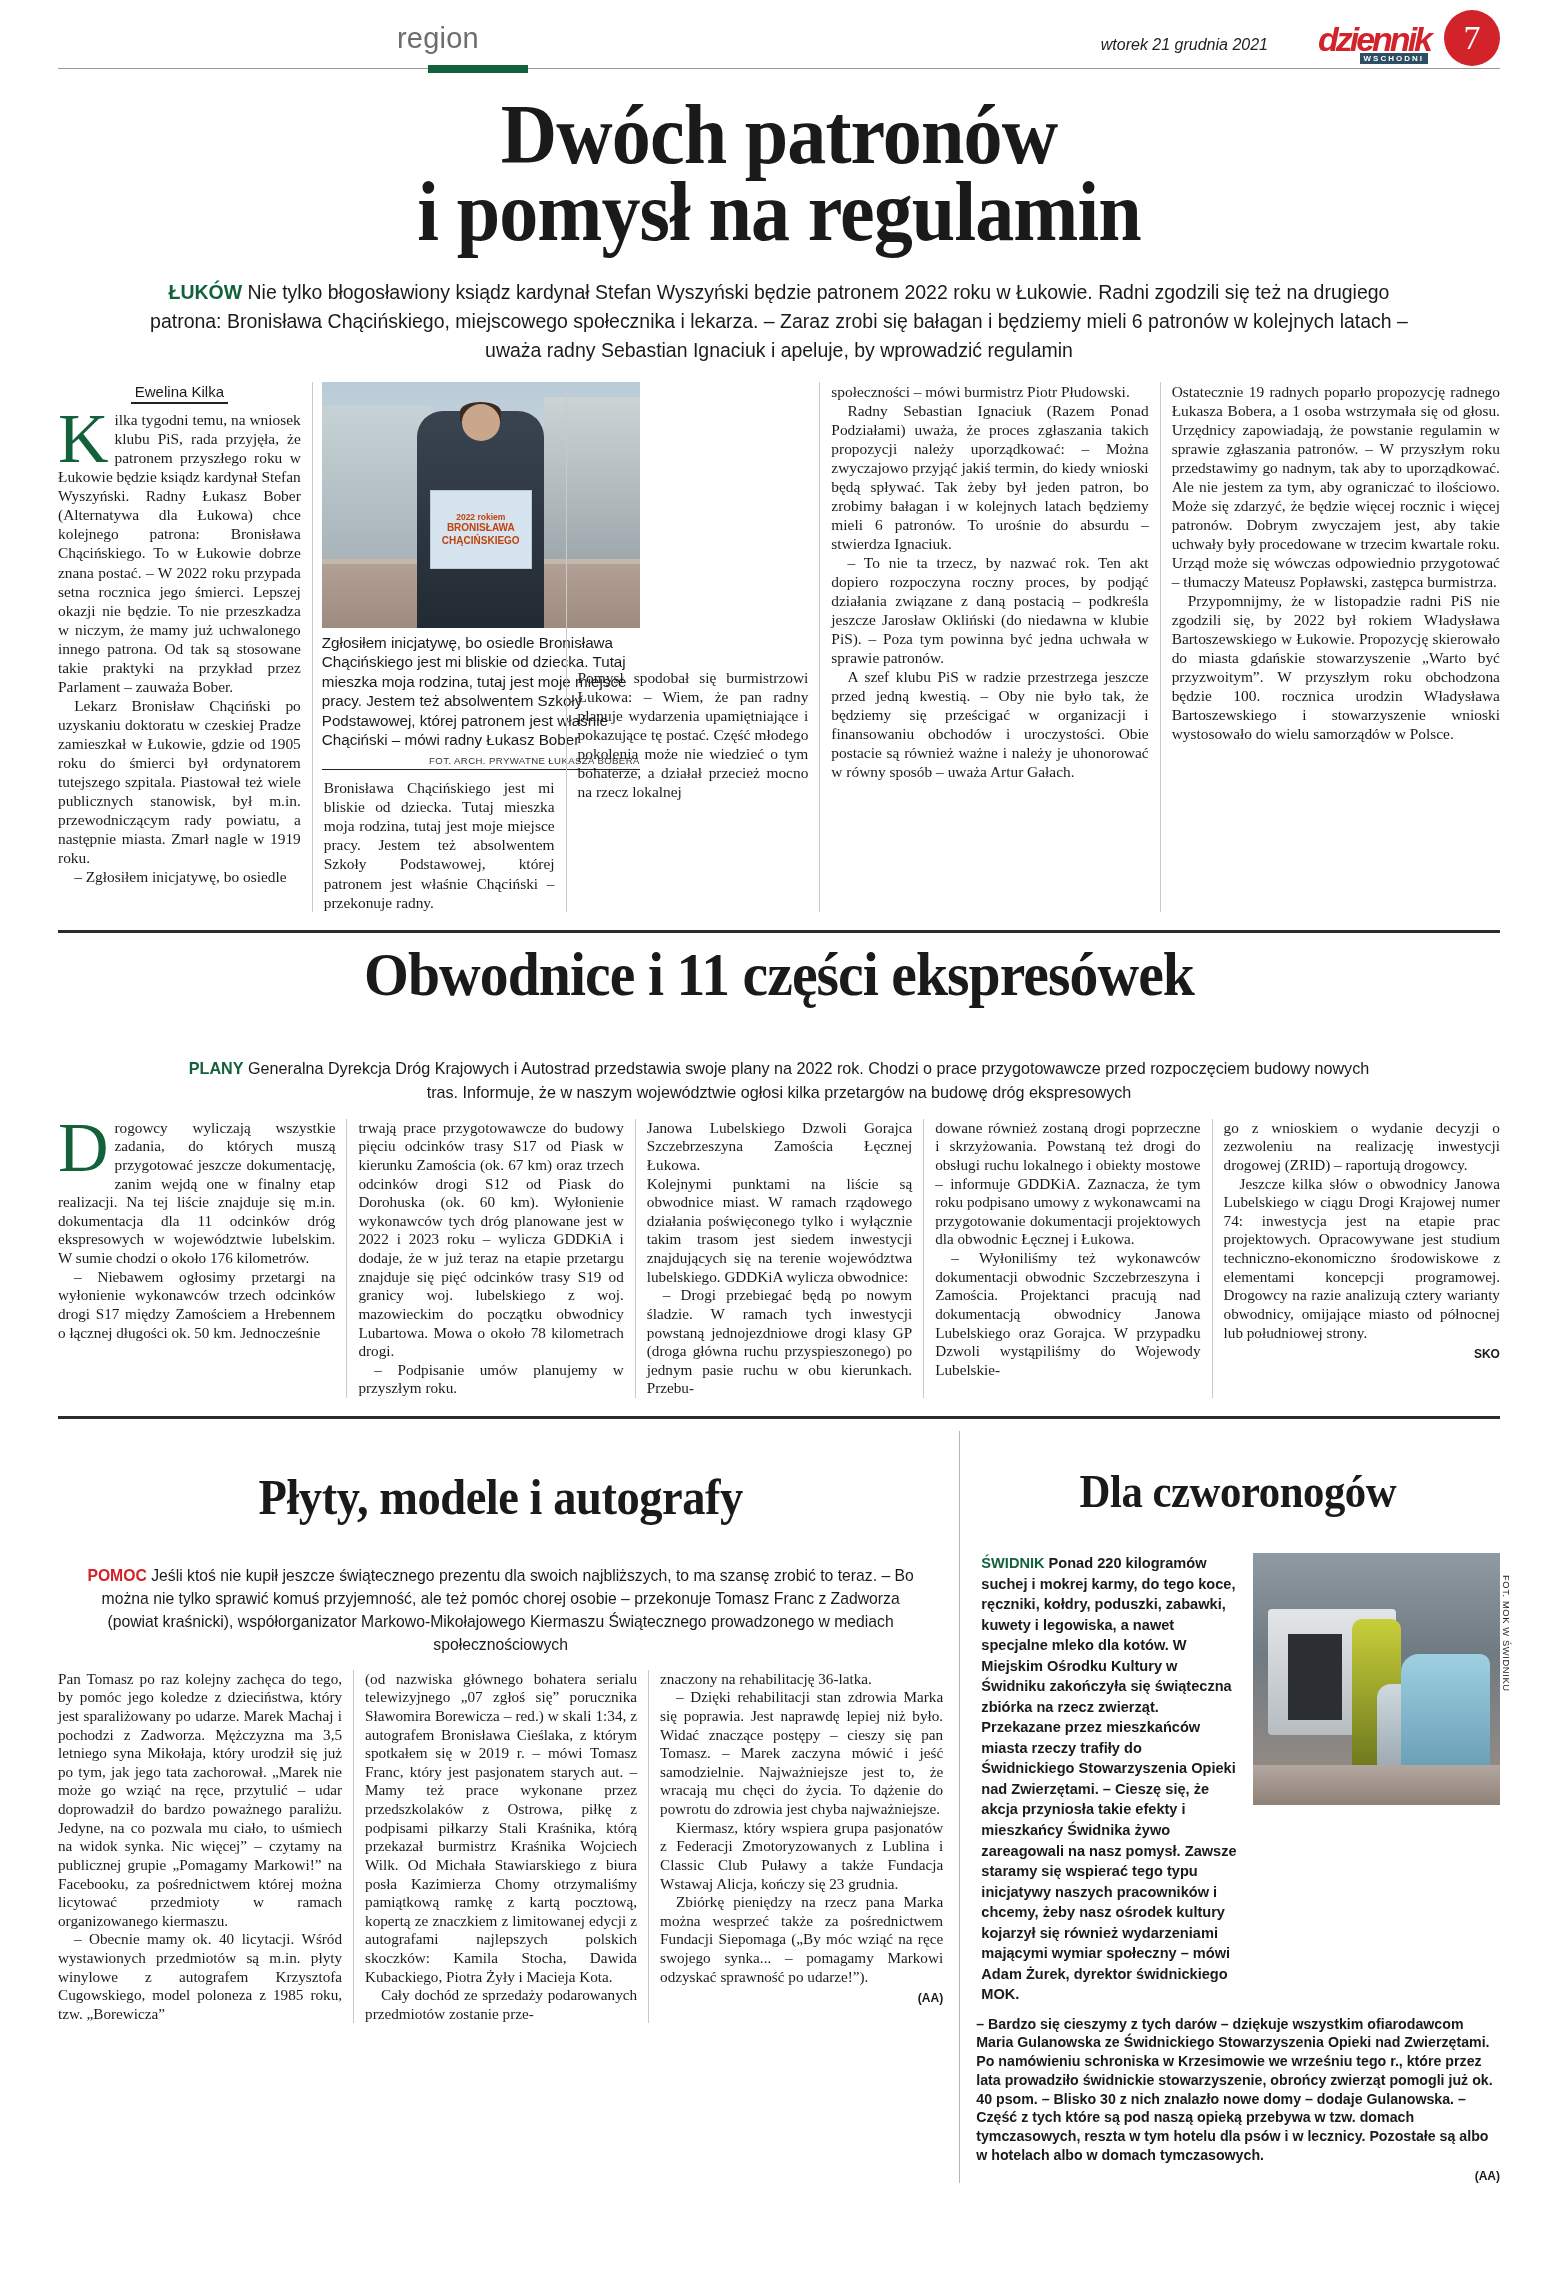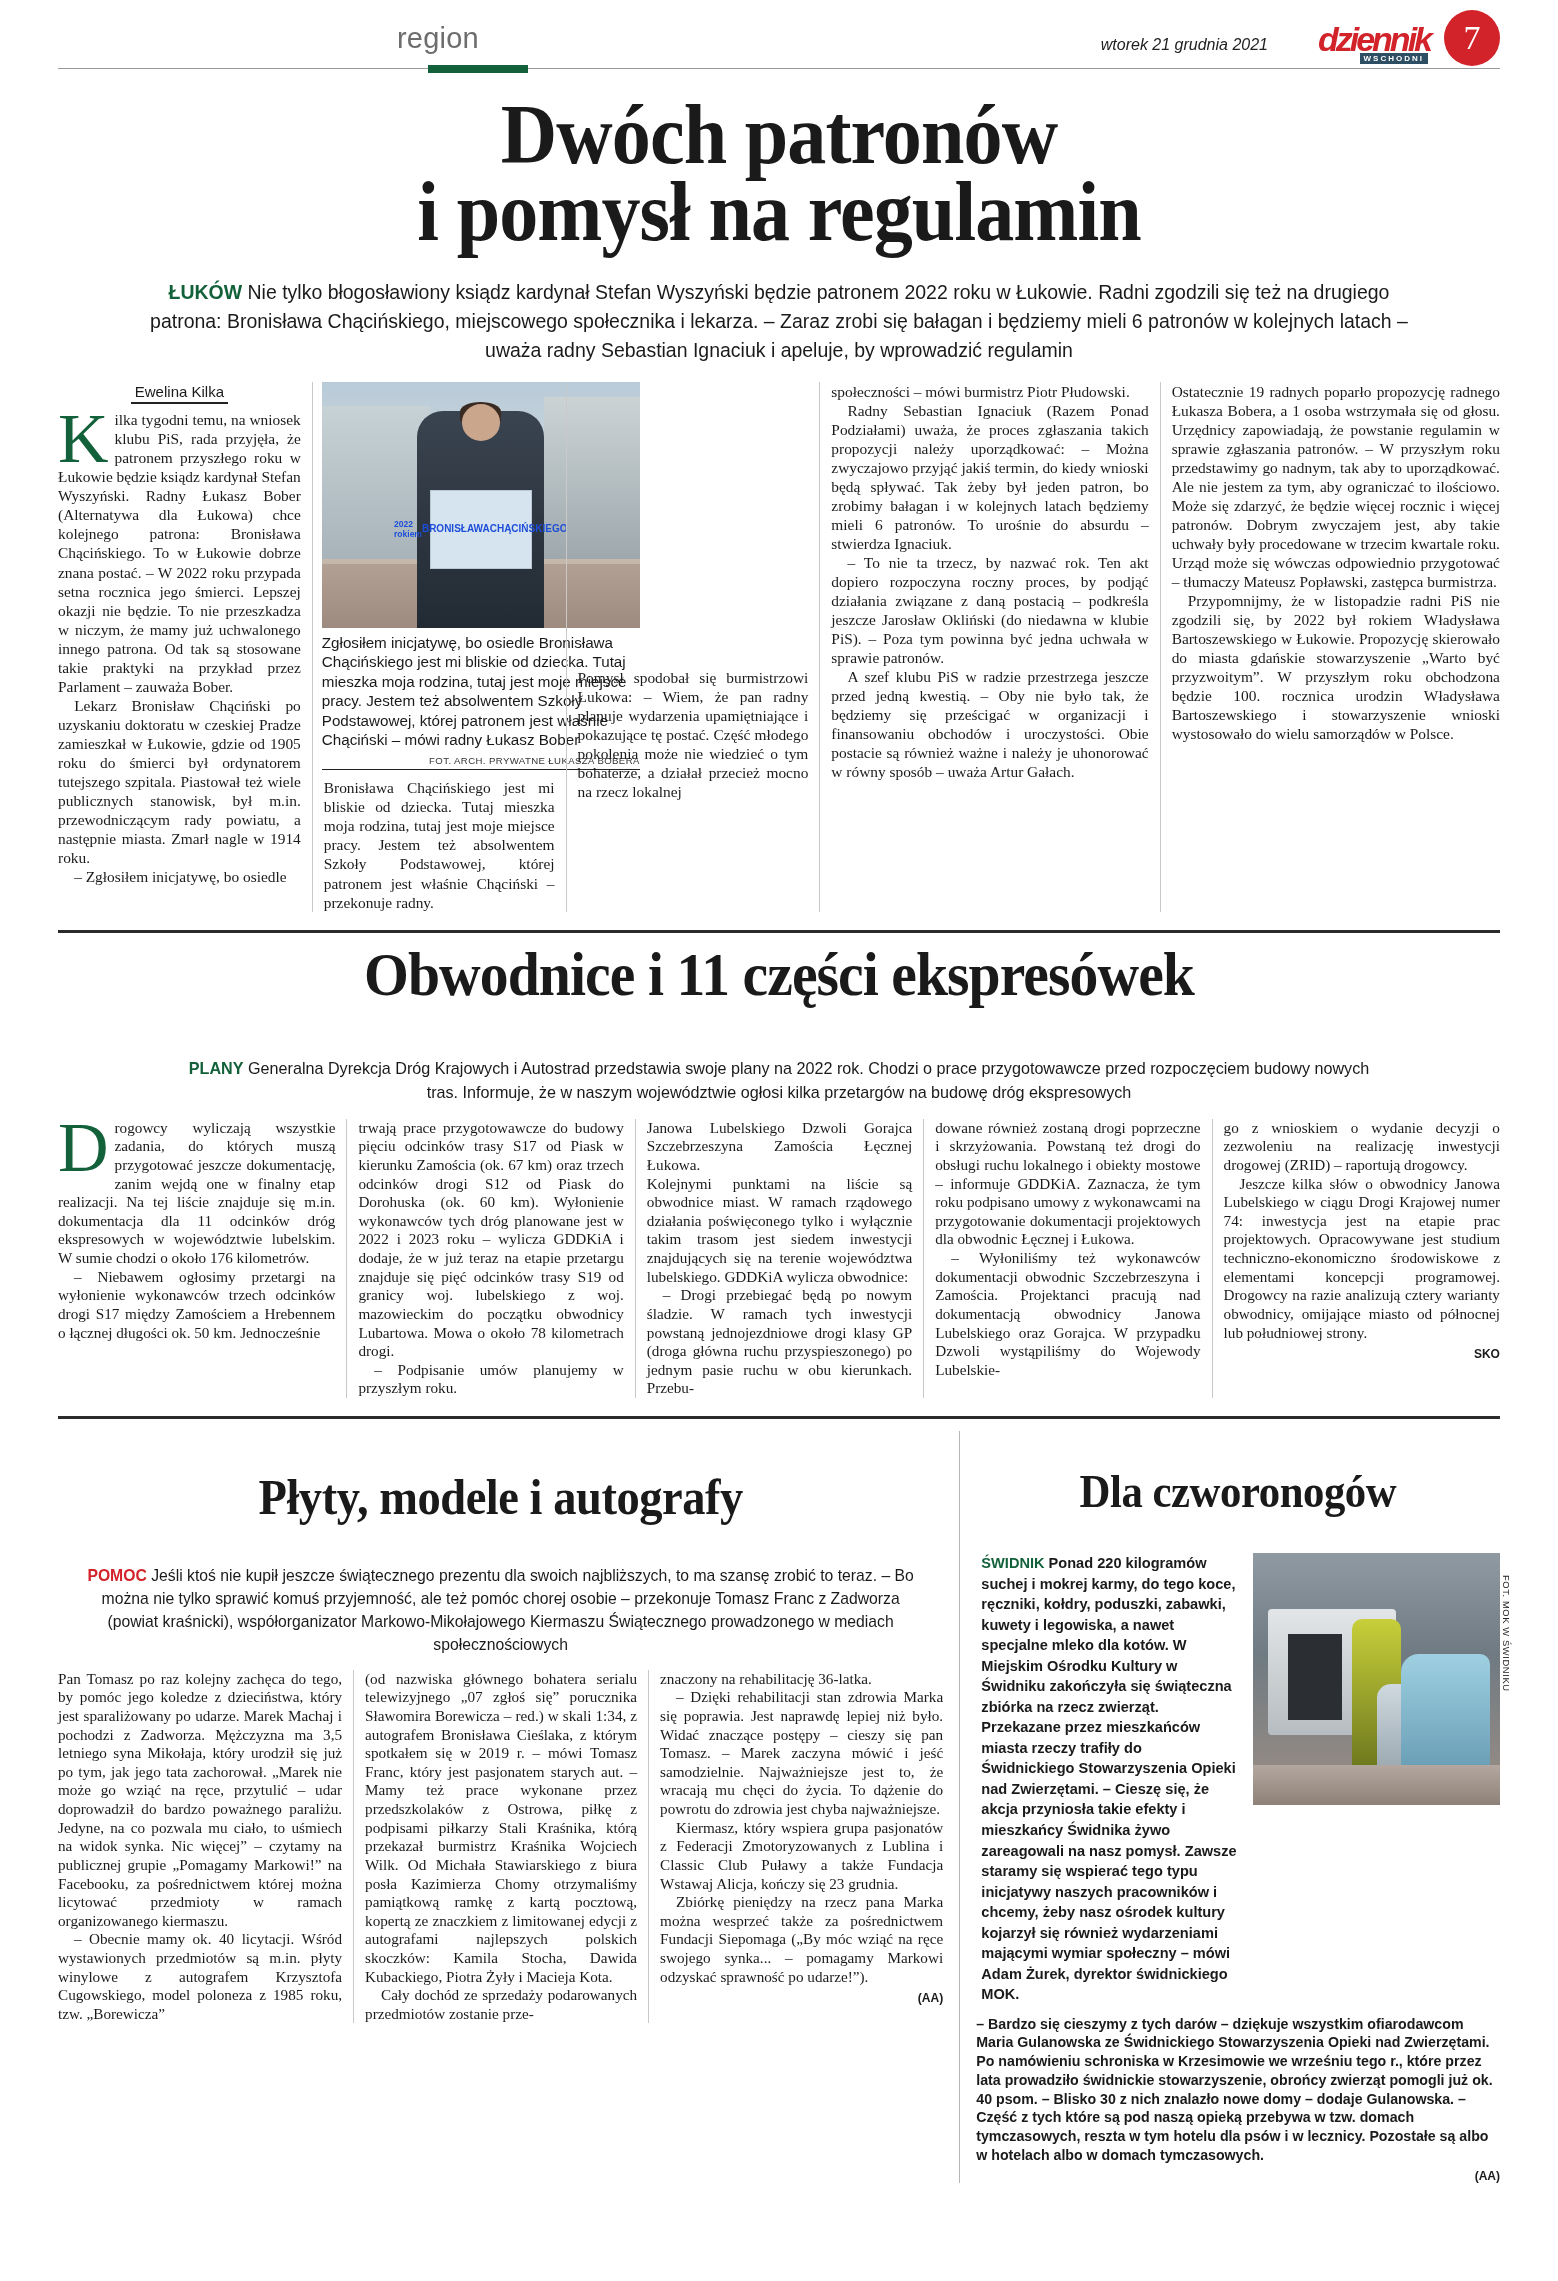--- a/index.html
+++ b/index.html
@@ -138,22 +138,22 @@
     background:linear-gradient(#b2a094,#9d8b80); }
   .ph-person { position:absolute; left:30%; top:12%; width:40%; height:88%;
     background:linear-gradient(#3a4450,#222a33); border-radius:26px 26px 0 0;}
   .ph-head { position:absolute; left:44%; top:9%; width:12%; height:15%;
     background:#caa68d; border-radius:50%; }
   .ph-hair { position:absolute; left:43.5%; top:8%; width:13%; height:8%;
     background:#3a2b22; border-radius:50% 50% 0 0; }
   .ph-sign {
     position:absolute; left:34%; top:44%; width:32%; height:32%;
     background:#d6e4ef; border:1px solid #b9c8d4;
-    display:flex; flex-direction:row; align-items:center; justify-content:center;
-    font-family:"Liberation Sans", sans-serif; color:#1d4ed8;
+    display:flex; flex-direction:column; align-items:center; justify-content:center;
+    font-family:"Liberation Sans", sans-serif; color:#c2410c;
     line-height:1.25;
   }
   .ph-sign .s1 { font-size:8.5px; font-weight:bold; }
   .ph-sign .s2 { font-size:10px; font-weight:bold; }
   .ph-sign .s3 { font-size:10px; font-weight:bold; }
 
   .caption {
     font-family:"Liberation Sans", sans-serif;
     font-size:15.2px; line-height:1.28;
     margin-top:5px; text-align:left;
@@ -268,21 +268,21 @@
     <span class="kicker">ŁUKÓW</span><span> Nie tylko błogosławiony ksiądz kardynał Stefan Wyszyński będzie patronem 2022 roku w Łukowie. Radni zgodzili się też na drugiego patrona: Bronisława Chącińskiego, miejscowego społecznika i lekarza. – Zaraz zrobi się bałagan i będziemy mieli 6 patronów w kolejnych latach – uważa radny Sebastian Ignaciuk i apeluje, by wprowadzić regulamin</span>
   </div>
 
   <div class="cols" style="margin-top:18px;">
 
     <div class="col" style="width:17.6%; padding-left:0;">
       <div class="byline-wrap">
         <span class="byline-line">Ewelina Kilka</span>
       </div>
       <p class="noind dropcap">Kilka tygodni temu, na wniosek klubu PiS, rada przyjęła, że patronem przyszłego roku w Łukowie będzie ksiądz kardynał Stefan Wyszyński. Radny Łukasz Bober (Alternatywa dla Łukowa) chce kolejnego patrona: Bronisława Chącińskiego. To w Łukowie dobrze znana postać. – W 2022 roku przypada setna rocznica jego śmierci. Lepszej okazji nie będzie. To nie przeszkadza w niczym, że mamy już uchwalonego innego patrona. Od tak są stosowane takie praktyki na przykład przez Parlament – zauważa Bober.</p>
-      <p>Lekarz Bronisław Chąciński po uzyskaniu doktoratu w czeskiej Pradze zamieszkał w Łukowie, gdzie od 1905 roku do śmierci był ordynatorem tutejszego szpitala. Piastował też wiele publicznych stanowisk, był m.in. przewodniczącym rady powiatu, a następnie miasta. Zmarł nagle w 1914 roku.</p>
+      <p>Lekarz Bronisław Chąciński po uzyskaniu doktoratu w czeskiej Pradze zamieszkał w Łukowie, gdzie od 1905 roku do śmierci był ordynatorem tutejszego szpitala. Piastował też wiele publicznych stanowisk, był m.in. przewodniczącym rady powiatu, a następnie miasta. Zmarł nagle w 1919 roku.</p>
       <p>– Zgłosiłem inicjatywę, bo osiedle</p>
     </div>
 
     <div class="col" style="width:17.6%;">
       <div class="photo-block" style="width:318px; margin-left:-2px; position:relative;">
         <div class="photo">
           <div class="ph-sky"></div>
           <div class="ph-bldg"></div>
           <div class="ph-bldg2"></div>
           <div class="ph-ground"></div>

